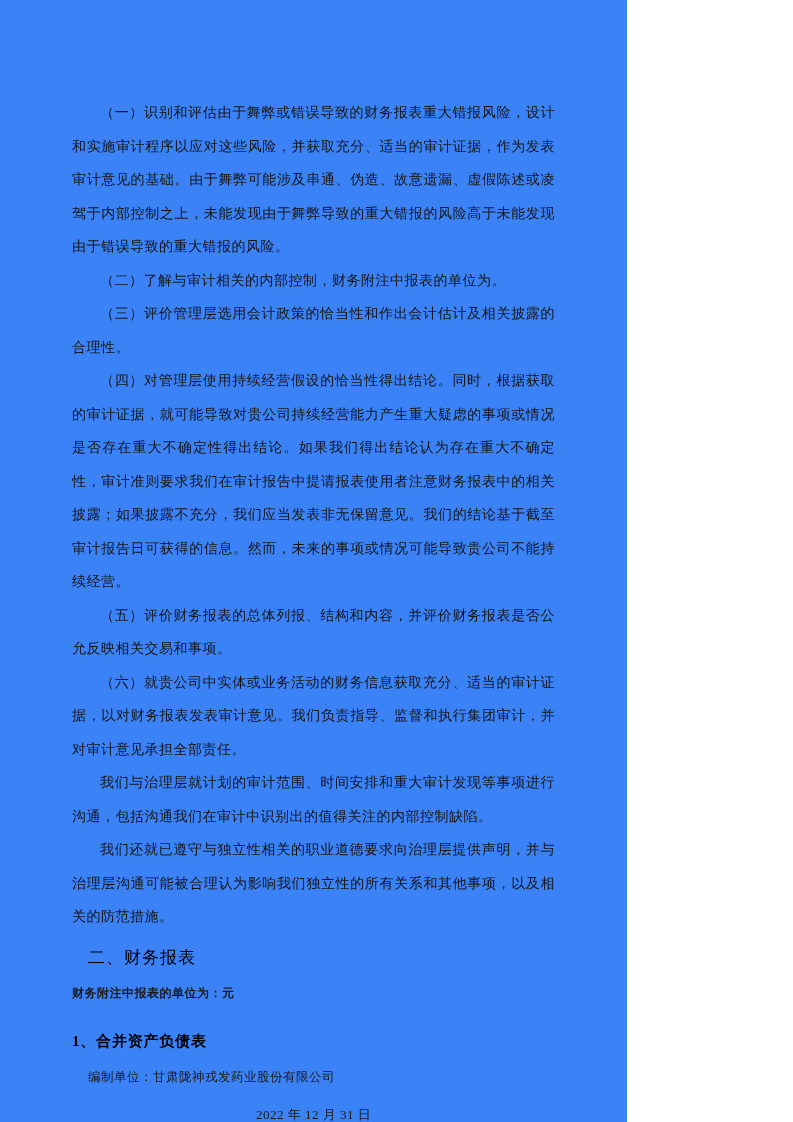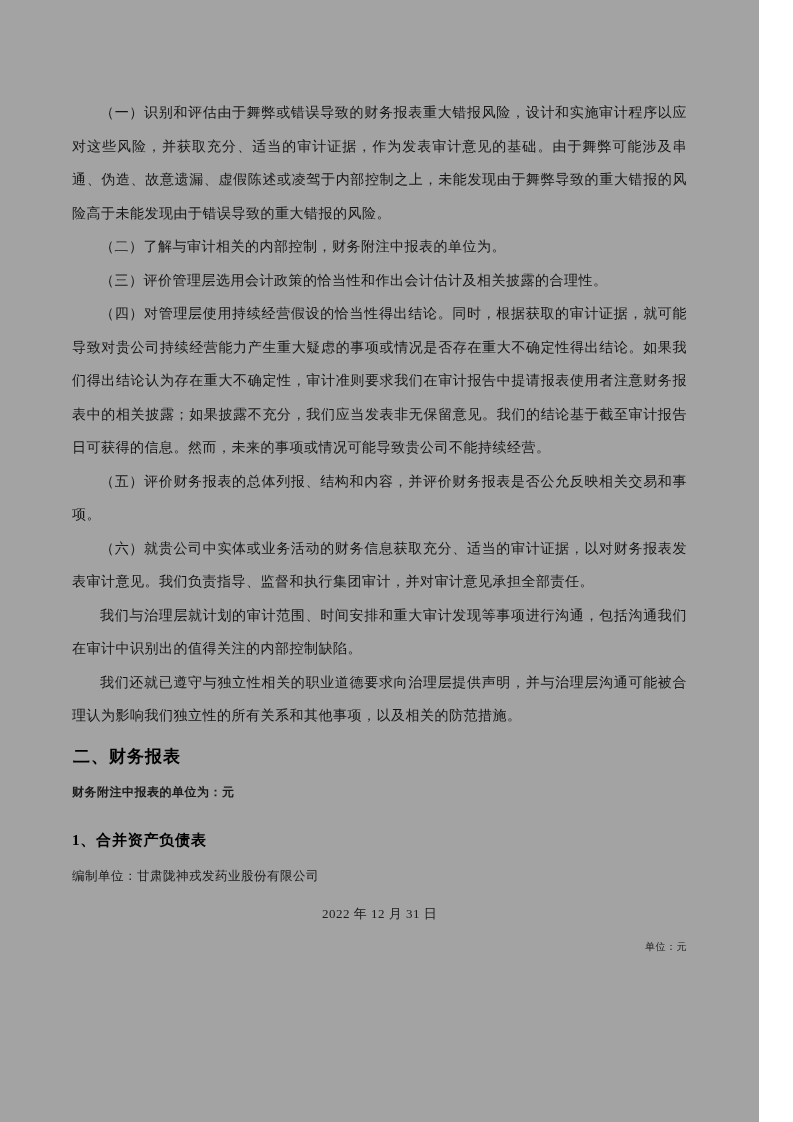--- a/index.html
+++ b/index.html
@@ -2,43 +2,43 @@
 <html><head>
 <meta charset="utf-8">
 <style>
   html, body {
     margin: 0;
     padding: 0;
     background: #ffffff;
   }
   .page {
     position: relative;
-    width: 759px;
+    width: 627px;
     height: 1122px;
-    background: #a3a3a3;
+    background: #3b82f6;
     overflow: hidden;
     font-family: "Liberation Serif", "DejaVu Serif", serif;
     color: #151515;
   }
   .content {
     padding: 96px 72px 0 72px;
   }
   .body-para {
     margin: 0;
     font-size: 14px;
     letter-spacing: 0.5px;
     line-height: 33.5px;
     text-align: justify;
     text-indent: 2em;
     color: #151515;
   }
   .section-heading {
-    margin: 12px 0 0 1px;
+    margin: 12px 0 0 16px;
     font-size: 17px;
-    font-weight: bold;
+    font-weight: normal;
     line-height: 24px;
     letter-spacing: 1px;
     color: #000000;
   }
   .unit-note {
     margin: 14px 0 0 0;
     font-size: 12px;
     line-height: 18px;
     letter-spacing: 0.5px;
     color: #1a1a1a;
@@ -46,21 +46,21 @@
   }
   .subsection-heading {
     margin: 28px 0 0 0;
     font-size: 15px;
     font-weight: bold;
     line-height: 22px;
     letter-spacing: 0.8px;
     color: #000000;
   }
   .prepared-by {
-    margin: 16px 0 0 0;
+    margin: 16px 0 0 16px;
     font-size: 12.5px;
     line-height: 18px;
     letter-spacing: 0.5px;
     color: #1a1a1a;
   }
   .statement-date {
     margin: 20px 0 0 0;
     font-size: 13px;
     line-height: 18px;
     letter-spacing: 0.5px;

